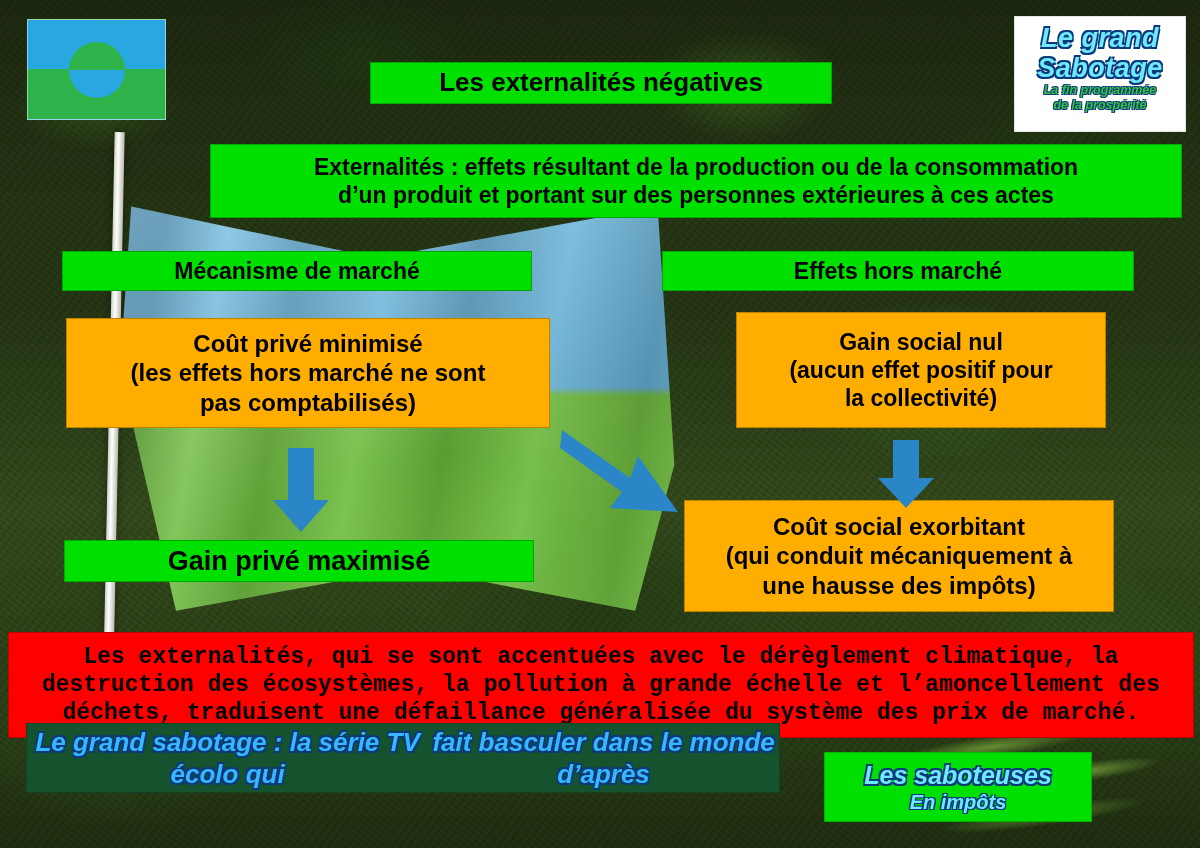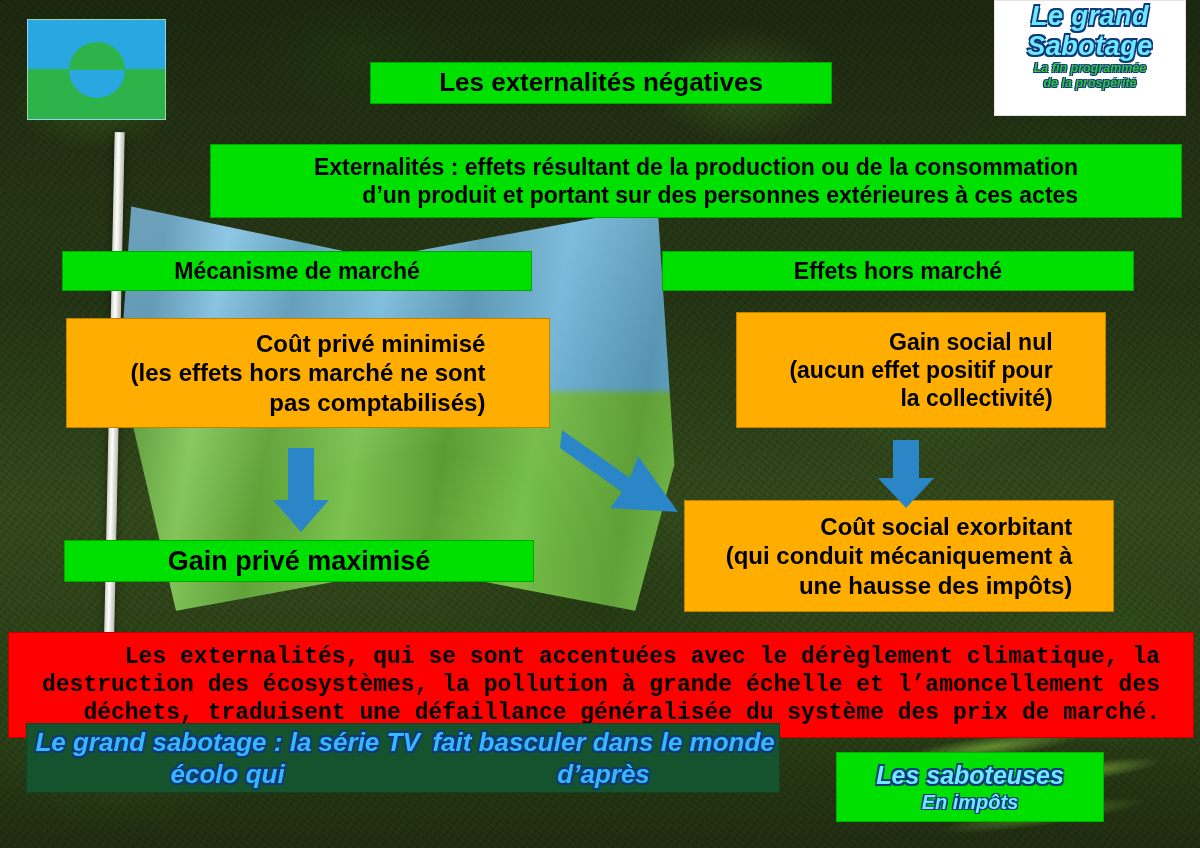--- a/index.html
+++ b/index.html
@@ -88,25 +88,26 @@
     border: 1px solid rgba(255,255,255,.5);
   }
   .flag-logo .dot {
     position: absolute; left: 50%; top: 50%;
     width: 56px; height: 56px; margin-left: -28px; margin-top: -28px;
     border-radius: 50%;
     background: linear-gradient(180deg, #2eb24a 0%, #2eb24a 50%, #28a7e0 50%, #28a7e0 100%);
   }
 
   .brand {
-    position: absolute; right: 14px; top: 0;
-    width: 192px; height: 116px;
+    position: absolute; right: 14px; top: 16px;
+    width: 172px; height: 116px;
     background: #ffffff;
     border: 1px solid #e4e4e4;
     text-align: center;
+    padding-top: 6px;
     box-sizing: border-box;
   }
   .brand .b1, .brand .b2 {
     font-style: italic;
     font-weight: bold;
     font-size: 27px;
     line-height: 30px;
     color: #6ee9ff;
     text-shadow:
       -1.6px -1.6px 0 #0b3a7a, 1.6px -1.6px 0 #0b3a7a,
@@ -125,21 +126,21 @@
       -1px 1px 0 #0b3a7a, 1px 1px 0 #0b3a7a;
   }
 
   
   .box {
     position: absolute;
     box-sizing: border-box;
     display: flex;
     align-items: center;
     justify-content: center;
-    text-align: right;
+    text-align: center;
     font-weight: bold;
     color: #000;
     line-height: 1.22;
     border: 1px solid rgba(0,0,0,.25);
   }
   .green  { background: #00e000; }
   .orange { background: #ffae00; }
   .red    { background: #ff0000; }
 
   .b-title   { left: 370px;  top: 62px;  width: 462px; height: 42px; font-size: 26px; }
@@ -180,21 +181,20 @@
     text-shadow:
       -1.6px -1.6px 0 #0b3a7a, 1.6px -1.6px 0 #0b3a7a,
       -1.6px 1.6px 0 #0b3a7a, 1.6px 1.6px 0 #0b3a7a;
   }
   .footer-right {
     position: absolute; left: 824px; top: 752px; width: 266px; height: 68px;
     background: #00e000;
     border: 1px solid rgba(0,0,0,.2);
     display: flex; flex-direction: column; align-items: center; justify-content: center;
     text-align: center;
-    margin-left: 12px;
   }
   .footer-right .fr1 {
     font-style: italic; font-weight: bold; font-size: 25px; line-height: 30px;
     color: #6ee9ff;
     text-shadow:
       -1.6px -1.6px 0 #0b3a7a, 1.6px -1.6px 0 #0b3a7a,
       -1.6px 1.6px 0 #0b3a7a, 1.6px 1.6px 0 #0b3a7a;
   }
   .footer-right .fr2 {
     font-style: italic; font-weight: bold; font-size: 20px; line-height: 24px;

